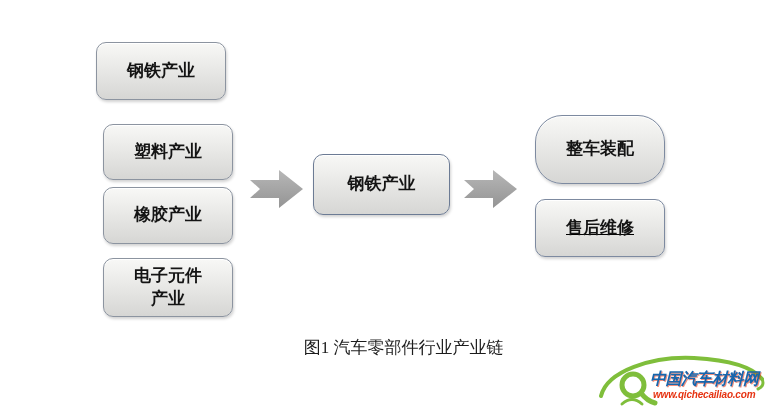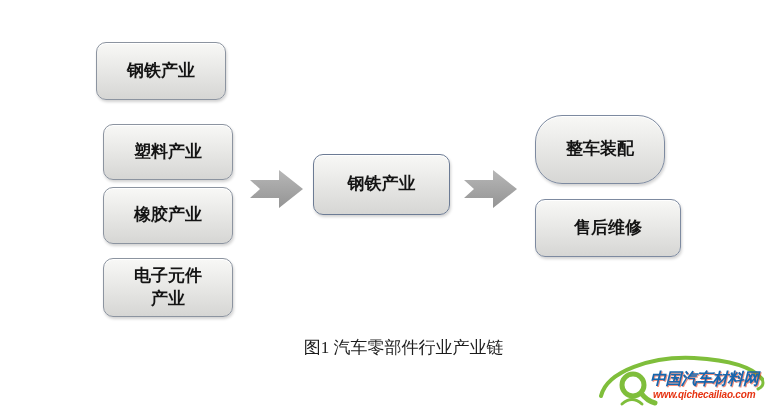--- a/index.html
+++ b/index.html
@@ -113,21 +113,21 @@
 
   <div class="flow-arrow" style="left:464px; top:170px;">
     <svg width="53" height="38" viewBox="0 0 53 38">
       <polygon points="0,10 29,10 29,0 53,19 29,38 29,28 0,28 10,19" fill="url(#ag1)"></polygon>
     </svg>
   </div>
 
   <div class="node right-node" style="left:535px; top:115px; width:130px; height:69px;border-radius:27px;">
     <span class="lbl">整车装配</span>
   </div>
-  <div class="node right-node" style="left:535px; top:199px; width:146px; height:58px;">
+  <div class="node right-node" style="left:535px; top:199px; width:130px; height:58px;text-decoration:underline;">
     <span class="lbl">售后维修</span>
   </div>
 
   <div class="caption">图1 汽车零部件行业产业链</div>
 
   <div class="watermark">
     <svg width="172" height="56" viewBox="0 0 172 56">
 
       <path d="M 7 44 C 13 19 58 4 100 6 C 135 8 158 14 168 27" fill="none" stroke="#7fbe3b" stroke-width="4" stroke-linecap="round"></path>
 

